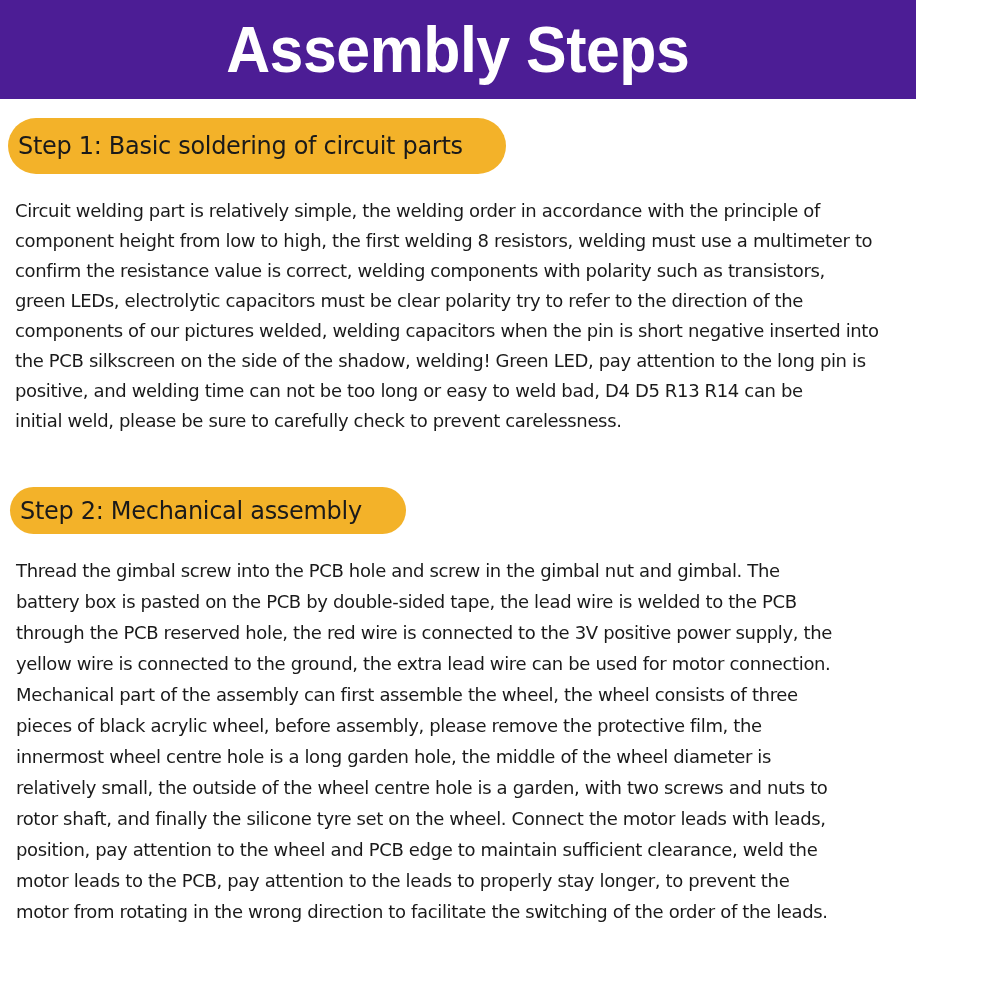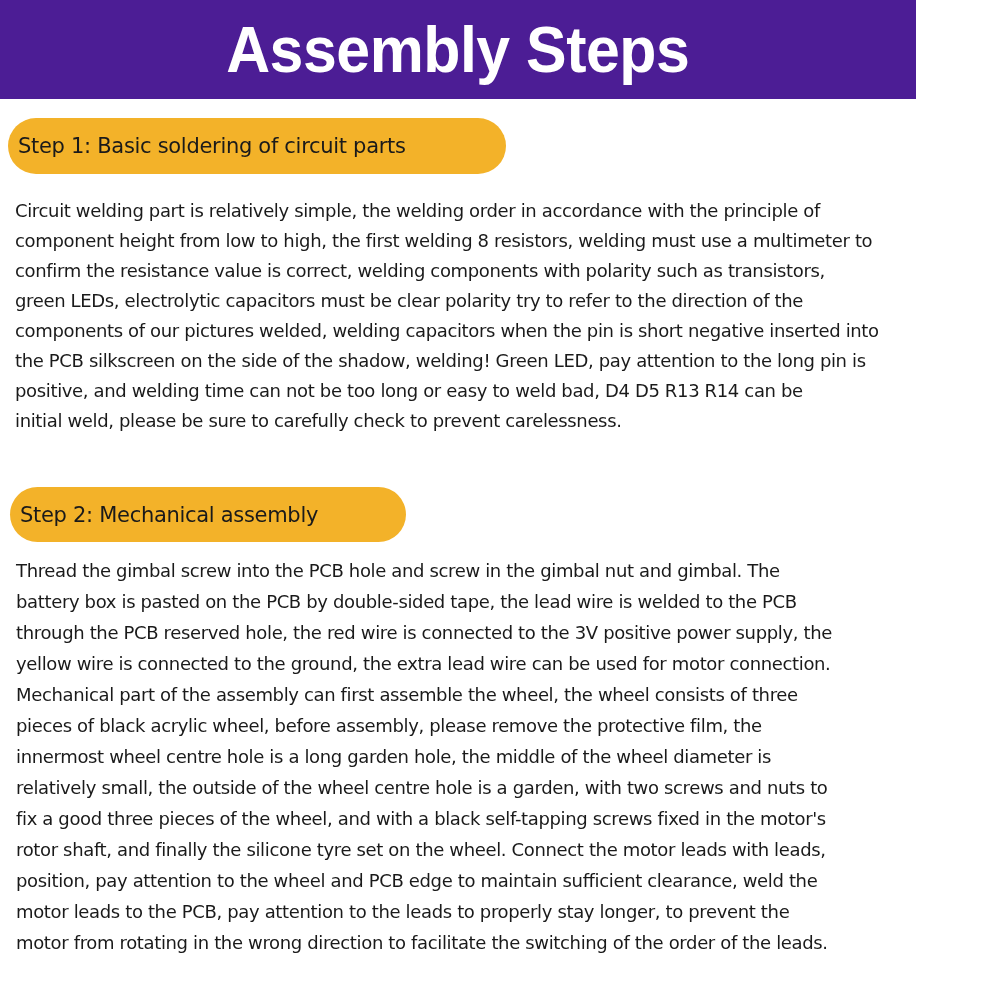--- a/index.html
+++ b/index.html
@@ -1,22 +1,22 @@
 <!DOCTYPE html>
 <html><head>
 <meta charset="utf-8">
 <style>
   html, body { margin:0; padding:0; }
   body { width:1000px; height:1000px; background:#ffffff; overflow:hidden; position:relative; font-family:"DejaVu Sans", sans-serif; color:#1a1a1a; }
   .header { position:absolute; left:0; top:0; width:916px; height:99px; background:#4c1d95; display:flex; align-items:center; justify-content:center; }
   .header h1 { margin:0; color:#ffffff; font-family:"Liberation Sans", sans-serif; font-weight:bold; font-size:64px; letter-spacing:-0.5px; transform:scaleX(0.95); }
   .pill { position:absolute; background:#F3B229; border-radius:30px; display:flex; align-items:center; padding-left:10px; box-sizing:border-box; }
-  .pill span { font-family:"DejaVu Sans", sans-serif; font-size:21px; color:#1a1a1a; white-space:nowrap; letter-spacing:-0.3px; }
+  .pill span { font-family:"DejaVu Sans", sans-serif; font-size:24px; color:#1a1a1a; white-space:nowrap; letter-spacing:-0.3px; }
   .pill1 { left:8px; top:118px; width:498px; height:56px; }
-  .pill2 { left:10px; top:487px; width:396px; height:55px; }
+  .pill2 { left:10px; top:487px; width:396px; height:47px; }
   .para { position:absolute; left:15px; font-size:18px; letter-spacing:-0.35px; white-space:nowrap; }
   .para div { height:30px; line-height:30px; }
   .para2 div { height:31px; line-height:31px; }
   .p1 { top:196px; }
   .p2 { top:555px; left:16px; }
 </style>
 </head>
 <body>
 
 <div class="header">
@@ -44,18 +44,17 @@
 
 <div class="para para2 p2">
   <div>Thread the gimbal screw into the PCB hole and screw in the gimbal nut and gimbal. The</div>
   <div>battery box is pasted on the PCB by double-sided tape, the lead wire is welded to the PCB</div>
   <div>through the PCB reserved hole, the red wire is connected to the 3V positive power supply, the</div>
   <div>yellow wire is connected to the ground, the extra lead wire can be used for motor connection.</div>
   <div>Mechanical part of the assembly can first assemble the wheel, the wheel consists of three</div>
   <div>pieces of black acrylic wheel, before assembly, please remove the protective film, the</div>
   <div>innermost wheel centre hole is a long garden hole, the middle of the wheel diameter is</div>
   <div>relatively small, the outside of the wheel centre hole is a garden, with two screws and nuts to</div>
-  <div>fix a good three pieces of the wheel, and with a black self-tapping screws fixed in the motor's</div>
   <div>rotor shaft, and finally the silicone tyre set on the wheel. Connect the motor leads with leads,</div>
   <div>position, pay attention to the wheel and PCB edge to maintain sufficient clearance, weld the</div>
   <div>motor leads to the PCB, pay attention to the leads to properly stay longer, to prevent the</div>
   <div>motor from rotating in the wrong direction to facilitate the switching of the order of the leads.</div>
 </div>
 
 </body></html>

